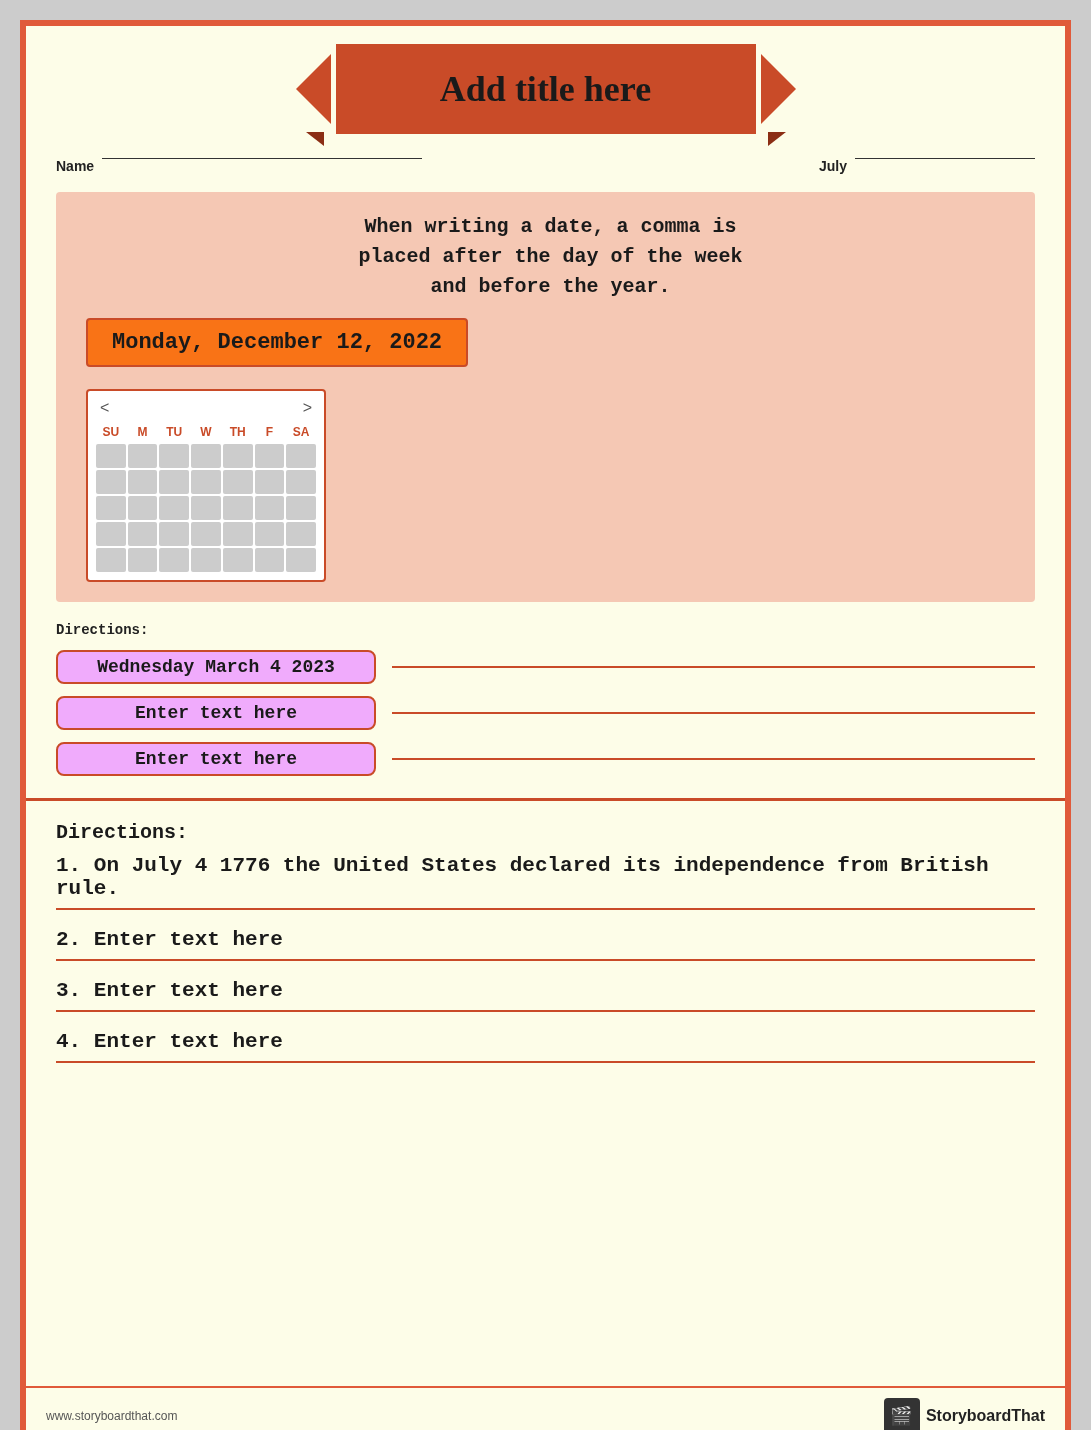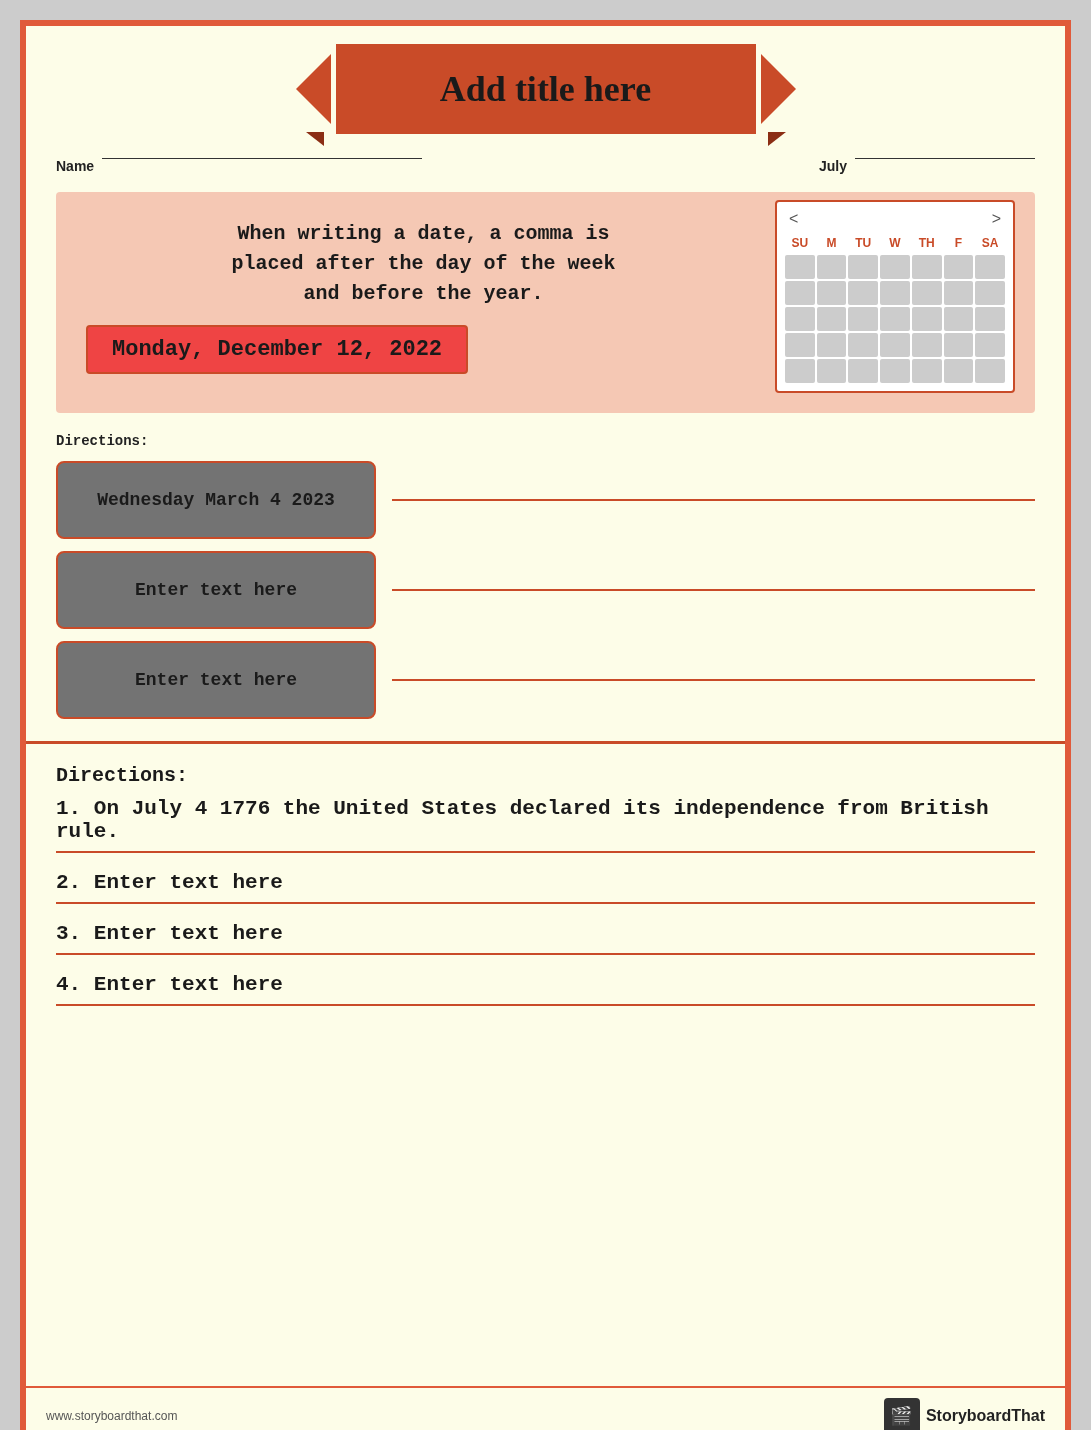--- a/index.html
+++ b/index.html
@@ -108,45 +108,45 @@
     .underline-field {
       border-bottom: 1.5px solid #333;
       display: inline-block;
     }
     .name-underline { width: 320px; }
     .date-underline { width: 180px; }
 
     
     .info-section {
       display: flex;
-      flex-direction: row;
+      flex-direction: column;
       background: #f5c8b4;
       margin: 10px 30px;
-      padding: 8px 20px 20px 30px;
-      gap: 14px;
+      padding: 20px 20px 20px 30px;
+      gap: 22px;
       border-radius: 4px;
     }
     .info-text-side {
       flex: 1;
       display: flex;
       flex-direction: column;
       justify-content: center;
       gap: 16px;
     }
     .info-main-text {
       font-size: 20px;
       font-weight: bold;
       font-family: 'Courier New', monospace;
       color: #1a1a1a;
       line-height: 1.5;
       text-align: center;
     }
     .example-date-box {
       border: 2.5px solid #c94b28;
-      background: #ef4444;
+      background: #f97316;
       padding: 10px 24px;
       text-align: center;
       font-size: 22px;
       font-weight: 900;
       font-family: 'Courier New', monospace;
       color: #1a1a1a;
       align-self: flex-start;
       border-radius: 4px;
     }
     .calendar-side {
@@ -209,28 +209,28 @@
     }
     .exercise-row {
       display: flex;
       align-items: center;
       margin-bottom: 12px;
       gap: 16px;
     }
     .date-input-box {
       border: 2px solid #c94b28;
       border-radius: 8px;
-      padding: 27px 20px;
+      padding: 5px 20px;
       font-size: 18px;
       font-weight: bold;
       font-family: 'Courier New', monospace;
       color: #1a1a1a;
       min-width: 320px;
       text-align: center;
-      background: #737373;
+      background: #f0abfc;
     }
     .answer-line {
       flex: 1;
       border-bottom: 2px solid #c94b28;
       height: 2px;
     }
 
     
     .section-divider {
       border: none;

